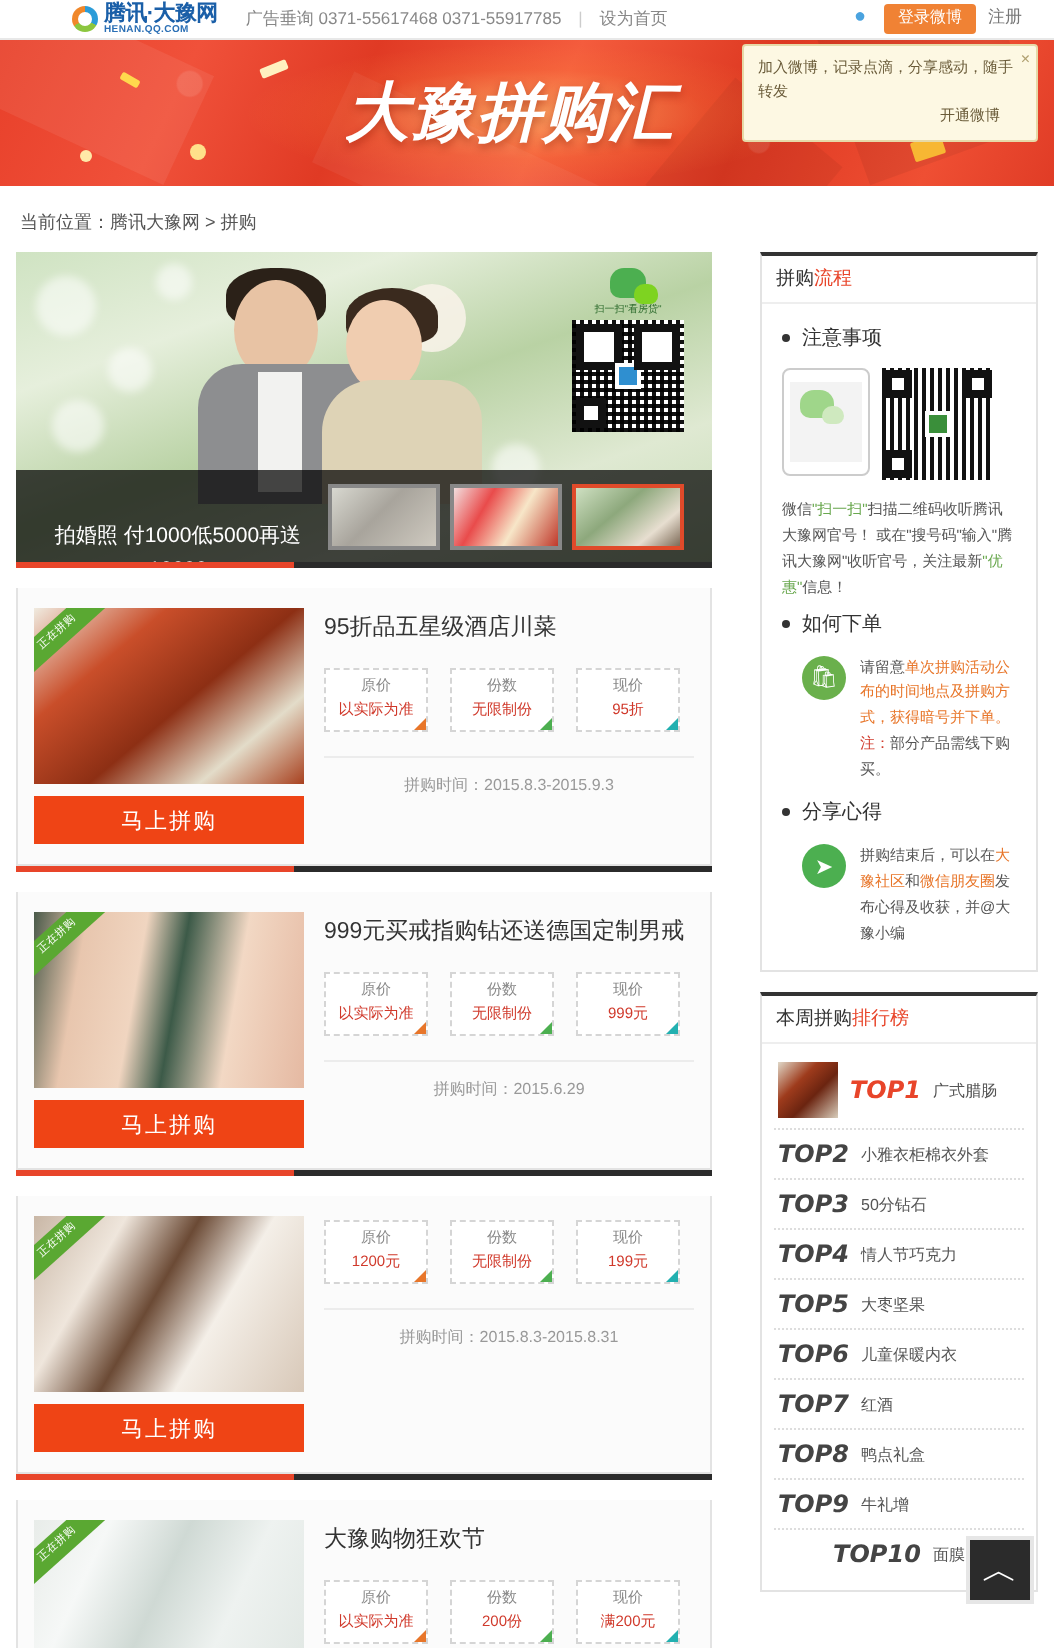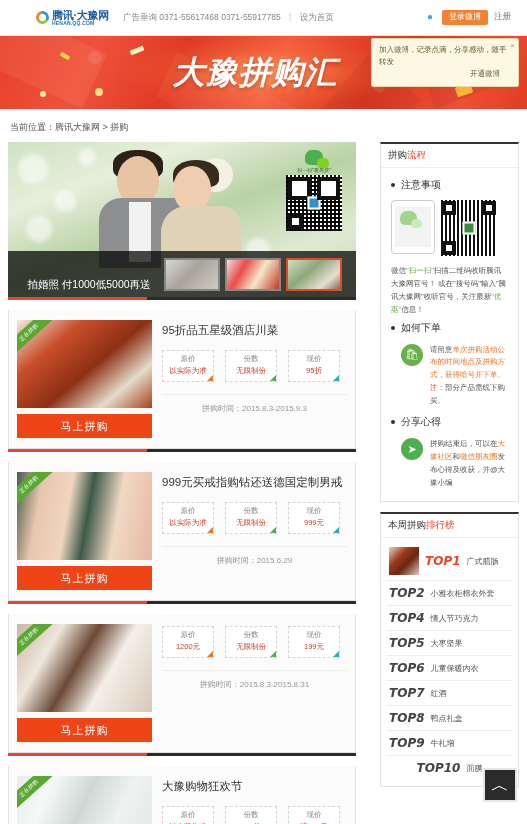--- a/index.html
+++ b/index.html
@@ -9,21 +9,21 @@
     font-family: "Liberation Sans", "DejaVu Sans", sans-serif;
     background: #ffffff;
     color: #333;
     overflow: hidden;
     position: relative;
     font-size: 11px;
   }
 
   
   .topbar {
-    height: 36px;
+    height: 20px;
     background: #ffffff;
     border-bottom: 1px solid #e8e8e8;
     display: flex;
     align-items: center;
     padding: 0 8px;
     position: relative;
   }
   .logo-wrap { display:flex; align-items:center; gap:3px; margin-left: 28px;}
   .logo-mark {
     width: 13px; height: 13px; border-radius: 50%;
@@ -618,20 +618,24 @@
             <div class="rank-item">
               <div class="rank-thumb"></div>
               <div class="rank-num top">TOP1</div>
               <div class="rank-name top">广式腊肠</div>
             </div>
             <div class="rank-item">
               <div class="rank-num">TOP2</div>
               <div class="rank-name">小雅衣柜棉衣外套</div>
             </div>
             <div class="rank-item">
+              <div class="rank-num">TOP3</div>
+              <div class="rank-name">50分钻石</div>
+            </div>
+            <div class="rank-item">
               <div class="rank-num">TOP4</div>
               <div class="rank-name">情人节巧克力</div>
             </div>
             <div class="rank-item">
               <div class="rank-num">TOP5</div>
               <div class="rank-name">大枣坚果</div>
             </div>
             <div class="rank-item">
               <div class="rank-num">TOP6</div>
               <div class="rank-name">儿童保暖内衣</div>

